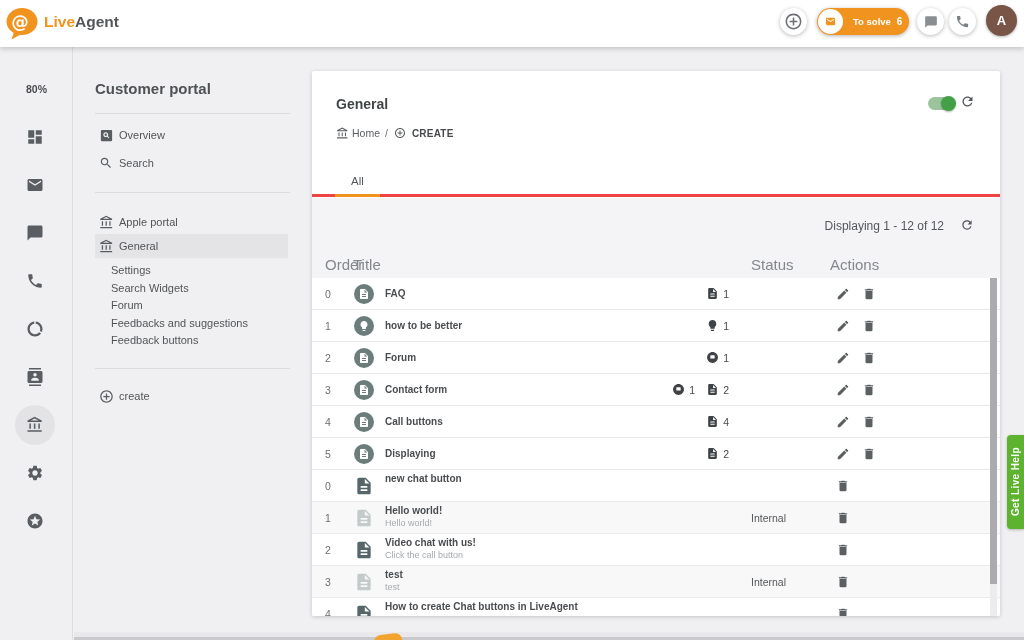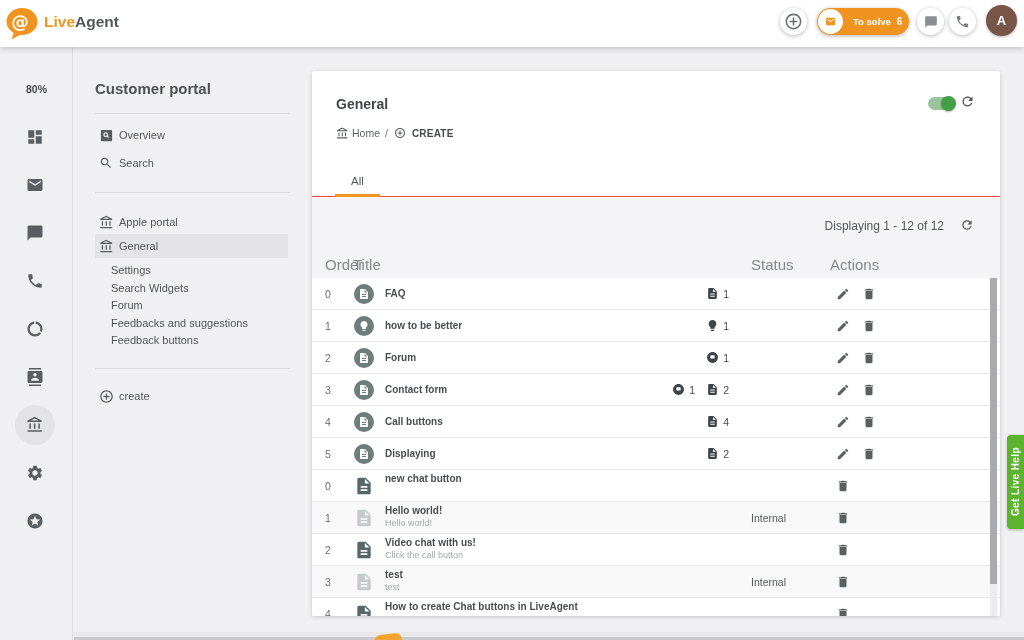--- a/index.html
+++ b/index.html
@@ -81,21 +81,21 @@
   .breadcrumb { position:absolute; left:24px; top:55px; height:14px; display:flex; align-items:center; font-size:10.5px; color:#5b5e61; }
   .breadcrumb .bc-home { margin-left:3px; }
   .breadcrumb .bc-sep { margin:0 5px; color:#6a6d70; }
   .breadcrumb .bc-create { margin-left:6px; font-weight:bold; color:#47494c; letter-spacing:0.2px; font-size:10px; }
   .bc-plus { margin-left:1px; }
 
   .hdr-toggle { position:absolute; left:616px; top:26px; width:24px; height:13px; border-radius:7px; background:#9cc49c; }
   .hdr-toggle .knob { position:absolute; right:-4px; top:-1px; width:15px; height:15px; border-radius:50%; background:#43a047; box-shadow:0 1px 2px rgba(0,0,0,0.3); }
   .hdr-refresh { position:absolute; left:648px; top:23px; }
 
-  .tabs { position:absolute; left:0; top:96px; width:688px; height:30px; border-bottom:1px solid #ef4444; }
+  .tabs { position:absolute; left:0; top:96px; width:688px; height:30px; border-bottom:3px solid #ef4444; }
   .tab-all { position:absolute; left:23px; top:0; width:45px; height:30px; display:flex; align-items:center; justify-content:center; font-size:11.5px; color:#54575a; border-bottom:3.5px solid #f0941f; }
   .tab-custom { position:absolute; left:84px; top:0; height:30px; display:flex; align-items:center; gap:3px; font-size:9.5px; color:#54575a; letter-spacing:0.3px; }
 
   .table-zone { position:absolute; left:0; top:126.5px; width:688px; height:419px; background:#f4f4f6; }
 
   .searchbar { position:absolute; left:25px; top:16px; display:flex; }
   .search-input {
     width:215px; height:23px; border:1px solid #d4d4d8; border-right:none; background:#fff;
     border-radius:2px 0 0 2px; font-family:"Liberation Sans",sans-serif; font-size:10.5px; color:#555;
     padding:0 7px; outline:none;

